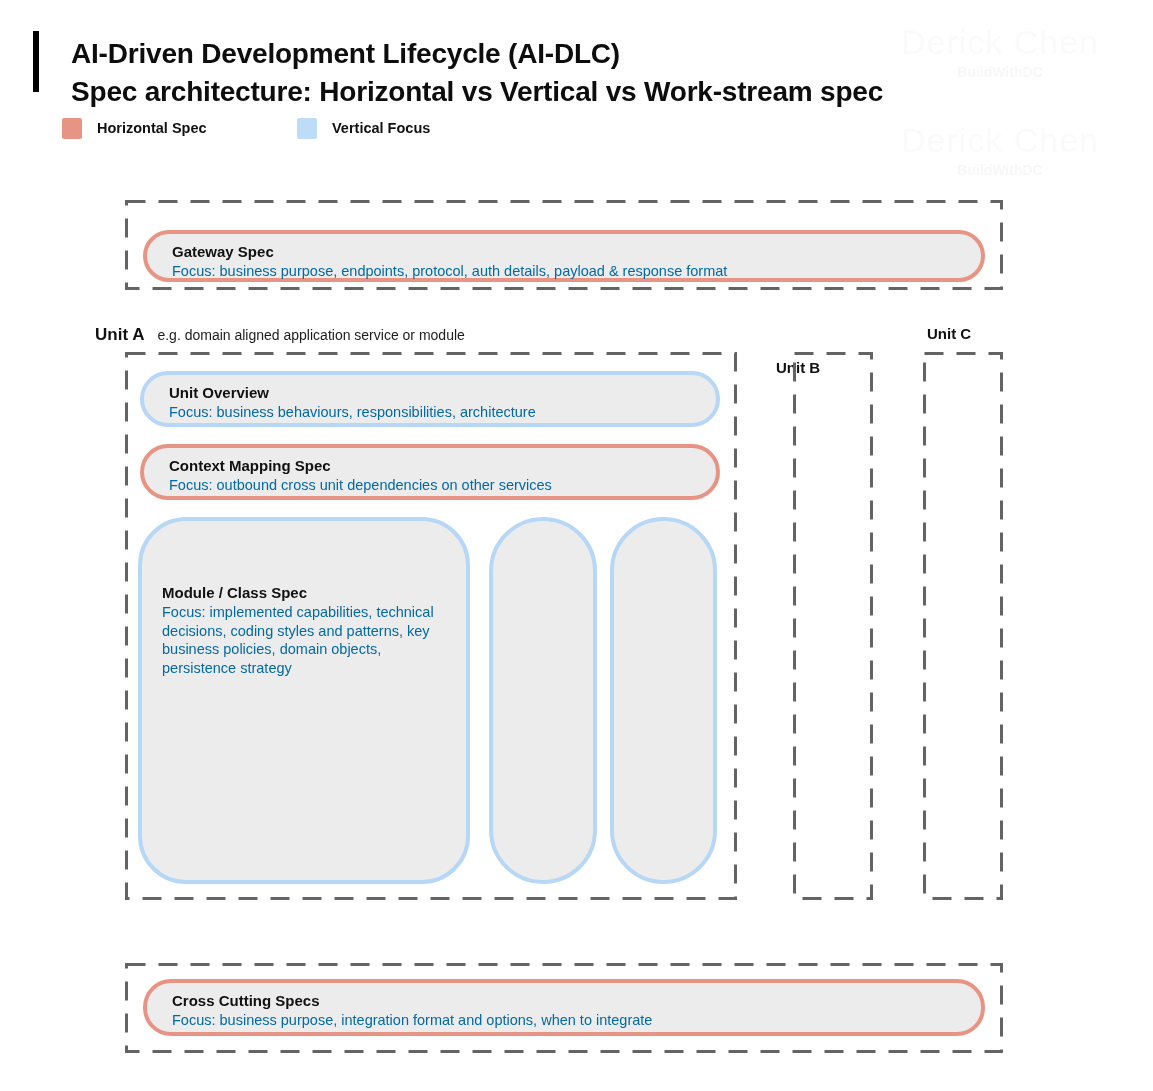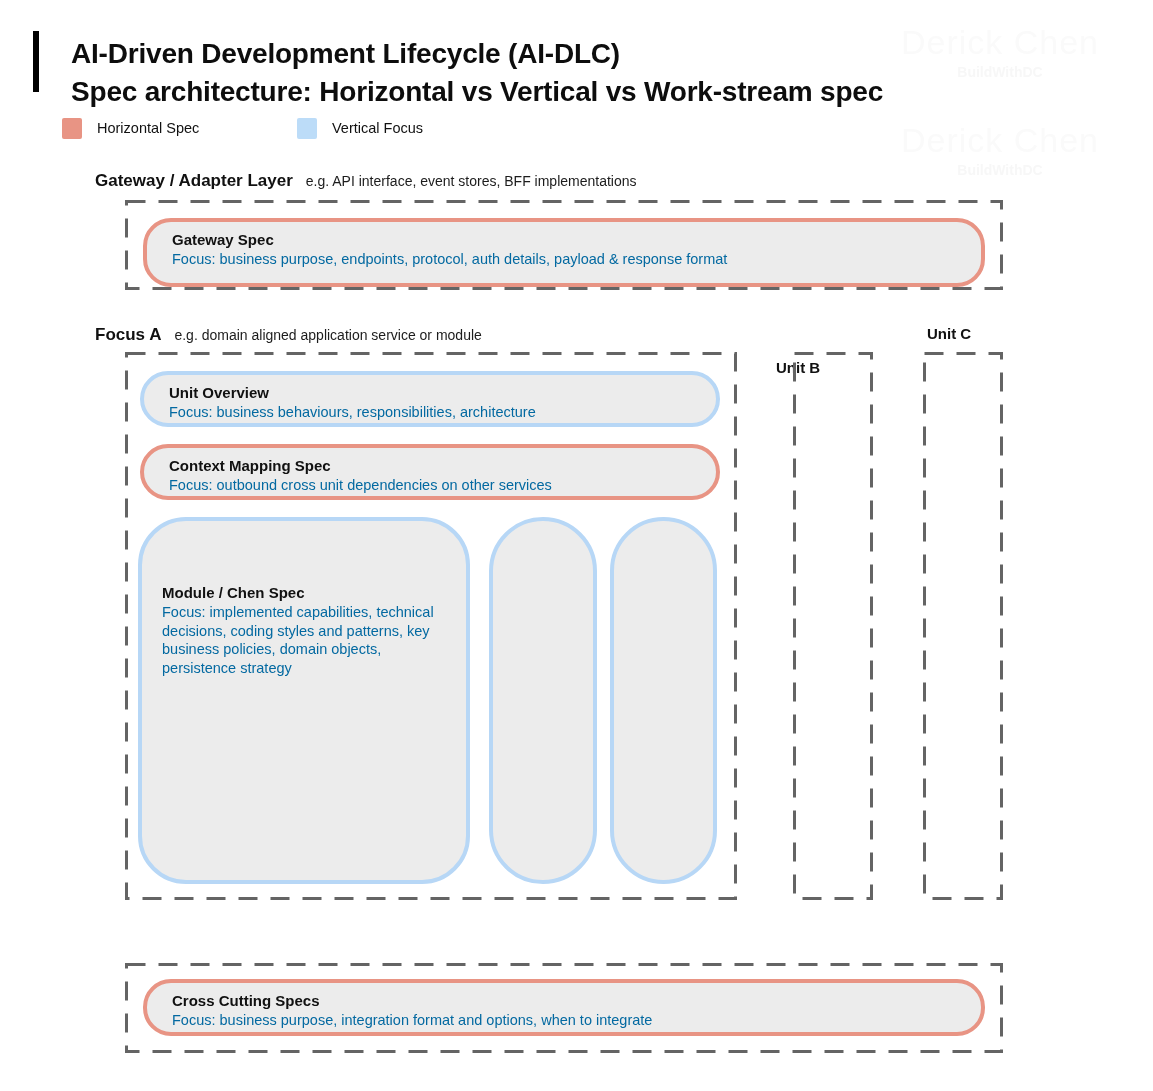--- a/index.html
+++ b/index.html
@@ -18,21 +18,21 @@
   
   .accent-bar { position:absolute; left:33px; top:31px; width:6px; height:61px; background:#000; }
   .title { position:absolute; left:63px; top:27px; margin:8px; font-size:28px; font-weight:700; line-height:38px; color:#0d0d0d; letter-spacing:-0.2px; }
   .title span { display:block; }
 
   
   .legend { position:absolute; left:0; top:117px; width:1153px; height:24px; }
   .swatch { position:absolute; top:1px; width:20px; height:21px; border-radius:2px; }
   .swatch-h { left:62px; background:#E89484; }
   .swatch-v { left:297px; background:#BCDCF8; }
-  .legend-label { position:absolute; top:3px; font-size:14.5px; font-weight:400; white-space:nowrap; }
+  .legend-label { position:absolute; top:3px; font-size:14.5px; font-weight:700; white-space:nowrap; }
   .legend-label.h { left:97px; } .legend-label.v { left:332px; }
 
   
   .section-heading { position:absolute; display:flex; align-items:baseline; gap:13px; white-space:nowrap; }
   .h-bold { font-size:17px; font-weight:700; }
   .h-example { font-size:14px; color:#1c1c1c; }
   .gw-head { left:95px; top:171px; }
   .unit-head { left:95px; top:325px; }
   .cc-head { left:95px; top:935px; }
   .unit-label { position:absolute; top:325px; font-size:15px; font-weight:700; }
@@ -46,21 +46,21 @@
   .d-unit-b  { left:793px; top:352px; width:80px;  height:548px; }
   .d-unit-c  { left:923px; top:352px; width:80px;  height:548px; }
   .d-cross   { left:125px; top:963px; width:878px; height:90px; }
 
   
   .spec-box { position:absolute; box-sizing:border-box; background:#ECECEC; border:4px solid; border-radius:28px; padding:8px 20px 8px 25px; }
   .horiz { border-color:#E89484; }
   .vert  { border-color:#B7D7F6; }
   .spec-title { font-size:15px; font-weight:700; line-height:20px; }
   .spec-focus { font-size:14.5px; line-height:18.5px; color:#0369a1; }
-  .b-gateway { left:143px; top:218px; width:842px; height:69px; }
+  .b-gateway { left:143px; top:230px; width:842px; height:52px; }
   .b-overview { left:140px; top:371px; width:580px; height:56px; }
   .b-context  { left:140px; top:444px; width:580px; height:56px; }
   .b-module   { left:138px; top:517px; width:332px; height:367px; border-radius:48px; padding:62px 16px 0 20px; }
   .pill { position:absolute; box-sizing:border-box; background:#ECECEC; border:4px solid #B7D7F6; border-radius:54px; top:517px; height:367px; }
   .pill-1 { left:489px; width:108px; }
   .pill-2 { left:610px; width:107px; }
   .b-cross { left:143px; top:979px; width:842px; height:57px; }
 </style>
 </head>
 <body>
@@ -82,36 +82,32 @@
     <span>Spec architecture: Horizontal vs Vertical vs Work-stream spec</span>
   </h1>
 
   <div class="legend">
     <span class="swatch swatch-h"></span>
     <span class="legend-label h">Horizontal Spec</span>
     <span class="swatch swatch-v"></span>
     <span class="legend-label v">Vertical Focus</span>
   </div>
 
-  <div class="section-heading gw-head">
-    <span class="h-bold">Gateway / Adapter Layer</span>
-    <span class="h-example">e.g. API interface, event stores, BFF implementations</span>
-  </div>
   <div class="dashed d-gateway">
     <svg width="878" height="90">
         <rect x="1.5" y="1.5" width="875" height="87" fill="none" stroke="#646464" stroke-width="3" stroke-dasharray="19 13"></rect>
       </svg>
   </div>
   <div class="spec-box horiz b-gateway">
     <div class="spec-title">Gateway Spec</div>
     <div class="spec-focus">Focus: business purpose, endpoints, protocol, auth details, payload &amp; response format</div>
   </div>
 
   <div class="section-heading unit-head">
-    <span class="h-bold">Focus A</span>
+    <span class="h-bold">Unit A</span>
     <span class="h-example">e.g. domain aligned application service or module</span>
   </div>
   <div class="unit-label unit-b-label">Unit B</div>
   <div class="unit-label unit-c-label">Unit C</div>
 
   <div class="dashed d-unit-a">
     <svg width="612" height="548">
         <rect x="1.5" y="1.5" width="609" height="545" fill="none" stroke="#646464" stroke-width="3" stroke-dasharray="19 13"></rect>
       </svg>
   </div>
@@ -128,21 +124,21 @@
 
   <div class="spec-box horiz b-context">
     <div class="spec-title">Context Mapping Spec</div>
     <div class="spec-focus">Focus: outbound cross unit dependencies on other services</div>
   </div>
   <div class="spec-box vert b-overview">
     <div class="spec-title">Unit Overview</div>
     <div class="spec-focus">Focus: business behaviours, responsibilities, architecture</div>
   </div>
   <div class="spec-box vert b-module">
-    <div class="spec-title">Module / Chen Spec</div>
+    <div class="spec-title">Module / Class Spec</div>
     <div class="spec-focus">Focus: implemented capabilities, technical decisions, coding styles and patterns, key business policies, domain objects, persistence strategy</div>
   </div>
   <div class="pill pill-1"></div>
   <div class="pill pill-2"></div>
 
   <div class="dashed d-cross">
     <svg width="878" height="90">
         <rect x="1.5" y="1.5" width="875" height="87" fill="none" stroke="#646464" stroke-width="3" stroke-dasharray="19 13"></rect>
       </svg>
   </div>

